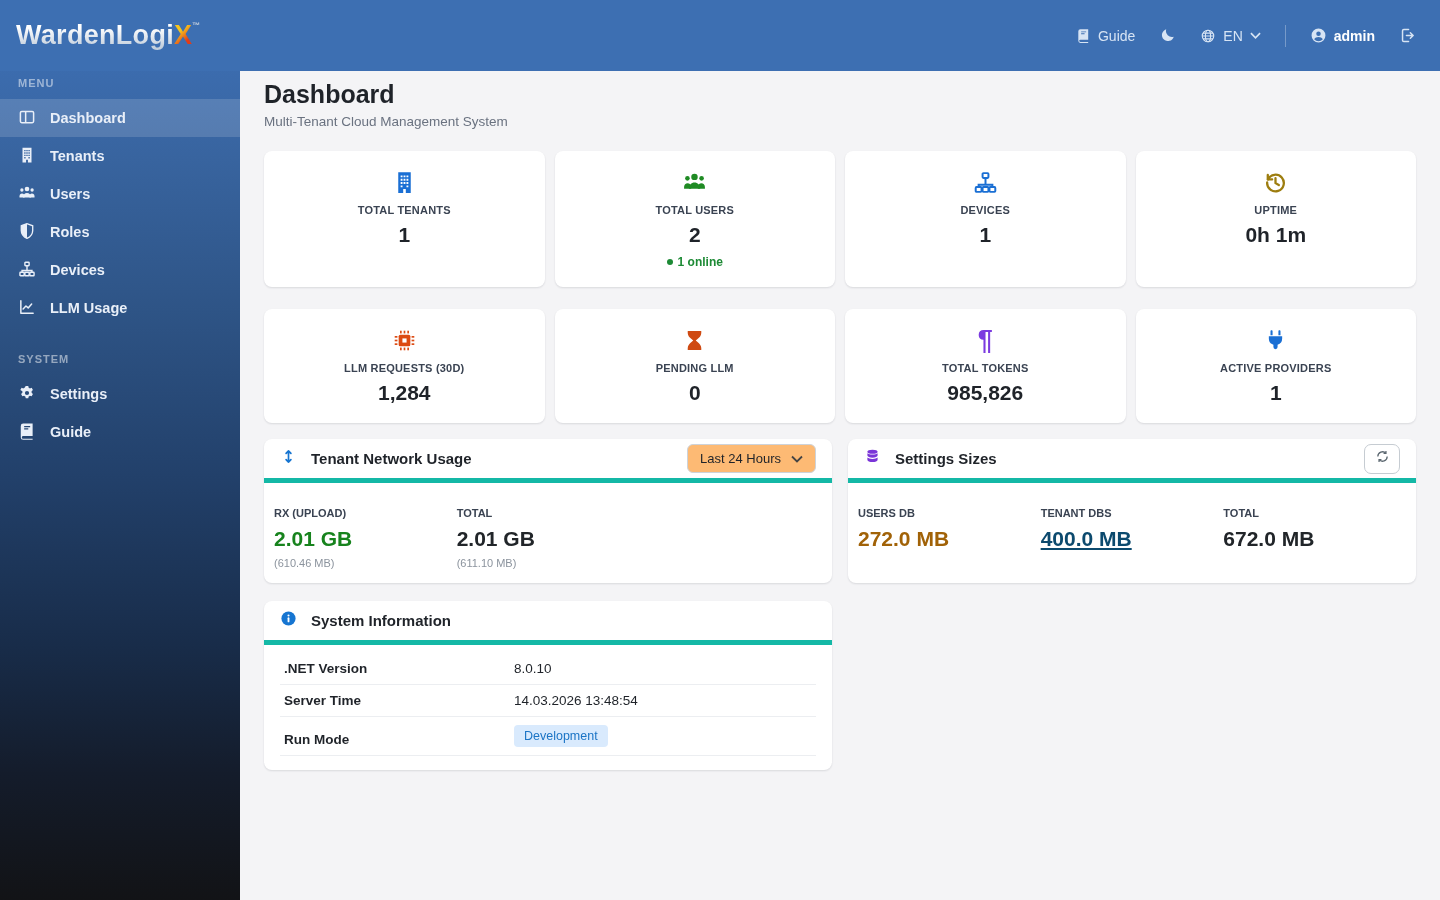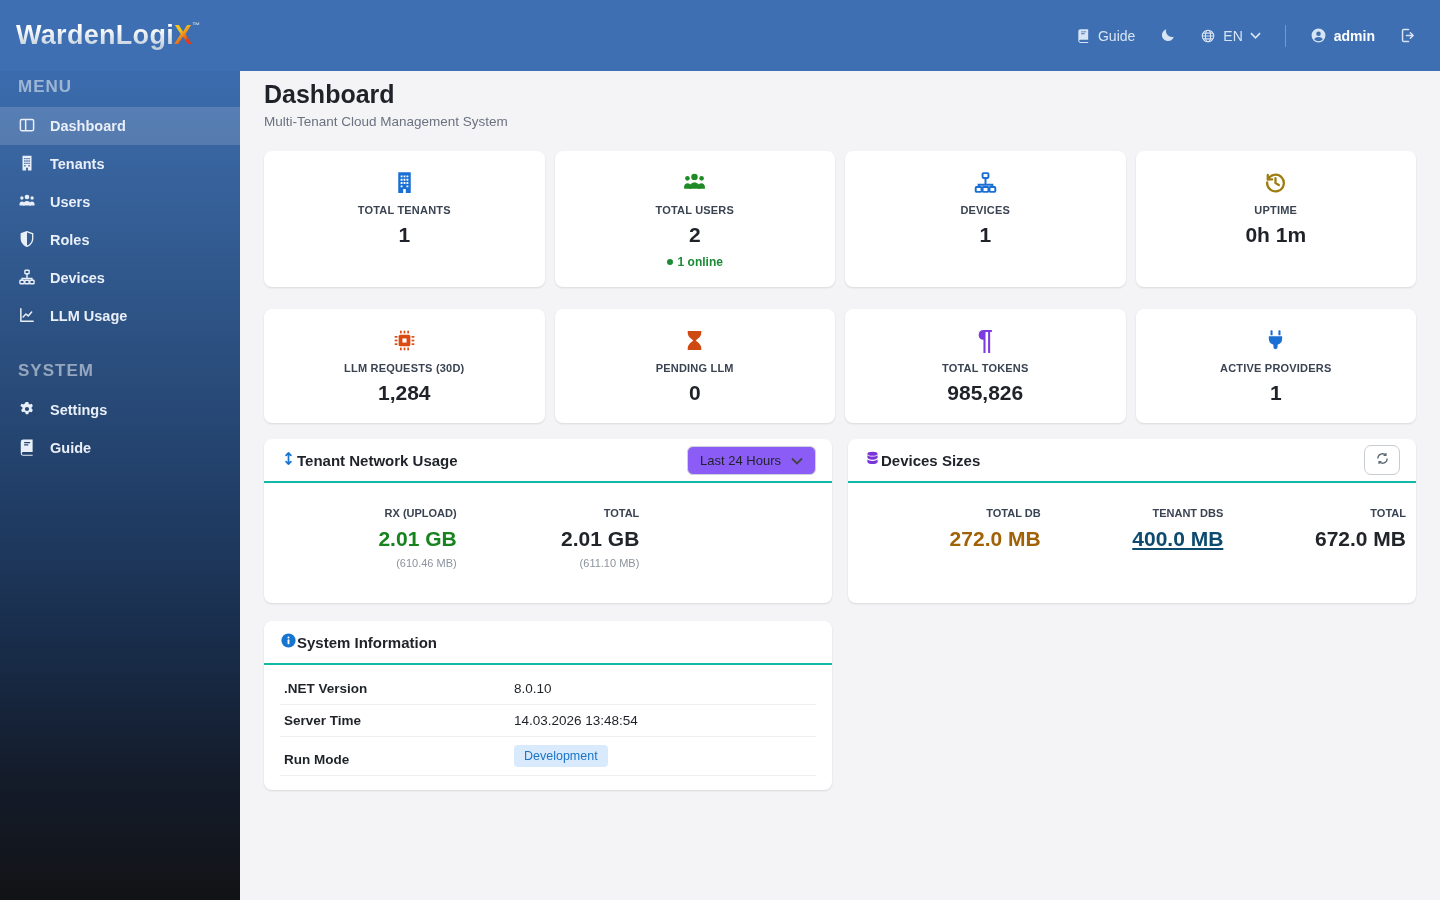--- a/index.html
+++ b/index.html
@@ -30,21 +30,21 @@
   .tb-item svg { display:block; }
   .tb-divider { width:1px; height:22px; background:rgba(255,255,255,.3); }
   .tb-admin { font-weight:700; color:#ffffff; }
   
   .sidebar {
     position:fixed; top:57px; left:0; width:240px; height:calc(100% - 57px);
     background:linear-gradient(180deg,#3c6db0 0%,#38649f 12%,#2e5486 30%,#22406a 50%,#182c49 70%,#141c2b 85%,#121316 100%);
     z-index:10;
   }
   .side-label {
-    margin:20px 18px 10px; font-size:17px; font-weight:700;
+    margin:20px 18px 10px; font-size:11px; font-weight:700;
     letter-spacing:1px; color:rgba(255,255,255,.5);
   }
   .nav-item {
     display:flex; align-items:center; gap:14px; height:38px; padding:0 18px;
     color:#e9eff8; font-size:14.5px; font-weight:600; cursor:pointer;
   }
   .nav-item svg { width:18px; height:18px; flex:none; }
   .nav-item.active { background:rgba(255,255,255,.15); }
   
   .main { margin-left:240px; padding:74px 24px 24px; width:1200px; }
@@ -60,33 +60,33 @@
   .card-icon svg { width:25px; height:25px; }
   .pilcrow { font-size:27px; font-weight:700; line-height:1; }
   .card-label { font-size:11px; font-weight:700; color:#3a4352; letter-spacing:.2px; }
   .card-value { font-size:21px; font-weight:700; color:#1f2329; margin-top:7px; }
   .card-online { font-size:12px; font-weight:600; color:#1d8a35; margin-top:8px;
     display:flex; align-items:center; justify-content:center; gap:5px; }
   .dot { width:6px; height:6px; border-radius:50%; background:#1d8a35; display:inline-block; }
   
   .panels { display:grid; grid-template-columns:1fr 1fr; gap:16px; margin-top:16px; }
   .panel { background:#fff; border-radius:8px; box-shadow:0 1px 2px rgba(16,24,40,.12); }
-  .panel-header { display:flex; align-items:center; gap:0; height:44px; padding:0 16px; border-bottom:2px solid #14b8a6; }
+  .panel-header { display:flex; align-items:center; gap:14px; height:44px; padding:0 16px; border-bottom:5px solid #14b8a6; }
   .panel-header svg.title-ic { width:17px; height:17px; }
   .panel-title { font-size:15px; font-weight:600; color:#1f2329; }
   .select {
     margin-left:auto; display:flex; align-items:center; gap:10px;
     border:1px solid #cdd3da; border-radius:6px; padding:6px 12px;
-    font-size:13px; color:#1f2329; background:#8b5cf6; cursor:pointer;
+    font-size:13px; color:#1f2329; background:#fdba74; cursor:pointer;
   }
   .refresh-btn {
     margin-left:auto; width:36px; height:30px; border:1px solid #c6ccd2; border-radius:7px;
     background:#fff; display:flex; align-items:center; justify-content:center; cursor:pointer; color:#5b6770;
   }
-  .panel-body { display:grid; grid-template-columns:1fr 1fr 1fr; padding:24px 10px 34px; text-align:right; }
+  .panel-body { display:grid; grid-template-columns:1fr 1fr 1fr; padding:24px 10px 14px; text-align:left; }
   .metric-label { font-size:11px; font-weight:700; color:#3a4352; }
   .metric-value { font-size:21px; font-weight:700; margin-top:8px; }
   .metric-sub { font-size:11px; color:#8b939d; margin-top:6px; }
   
   .info-table { padding:8px 16px 14px; }
   .info-row { display:flex; align-items:flex-end; padding:8px 4px; border-bottom:1px solid #eceef1; }
   .info-label { width:230px; font-weight:700; font-size:13.5px; color:#1f2329; }
   .info-value { font-size:13.5px; color:#1f2329; }
   .badge { background:#d9eafd; color:#1b74c5; font-size:12.5px; padding:4px 10px; border-radius:4px; display:inline-block; }
 </style>
@@ -350,31 +350,31 @@
       </div>
     </div>
 
     <div class="panel">
       <div class="panel-header">
         <span style="color:#7a35d8"><svg class="title-ic" viewBox="0 0 24 24" fill="currentColor">
               <ellipse cx="12" cy="5.2" rx="7.2" ry="2.9"></ellipse>
               <path d="M4.8 7.3c1.3 1.2 4 2 7.2 2s5.9-.8 7.2-2v3.4c0 1.6-3.2 2.9-7.2 2.9s-7.2-1.3-7.2-2.9z"></path>
               <path d="M4.8 13.4c1.3 1.2 4 2 7.2 2s5.9-.8 7.2-2v3.4c0 1.6-3.2 2.9-7.2 2.9s-7.2-1.3-7.2-2.9z"></path>
             </svg></span>
-        <span class="panel-title">Devices Sizes</span>
+        <span class="panel-title">Settings Sizes</span>
         <div class="refresh-btn">
           <span><svg width="15" height="15" viewBox="0 0 24 24" fill="none" stroke="currentColor" stroke-width="2">
                 <path d="M19.5 12a7.5 7.5 0 0 1-13 5.1M4.5 12a7.5 7.5 0 0 1 13-5.1"></path>
                 <path d="M17.5 3.3v3.8h-3.8M6.5 20.7v-3.8h3.8"></path>
               </svg></span>
         </div>
       </div>
       <div class="panel-body">
         <div>
-          <div class="metric-label">TOTAL DB</div>
+          <div class="metric-label">USERS DB</div>
           <div class="metric-value" style="color: #a16207;">272.0 MB</div>
         </div>
         <div>
           <div class="metric-label">TENANT DBS</div>
           <div class="metric-value" style="color: #0c4a6e; text-decoration: underline;">400.0 MB</div>
         </div>
         <div>
           <div class="metric-label">TOTAL</div>
           <div class="metric-value" style="color: rgb(33, 37, 41);">672.0 MB</div>
         </div>

